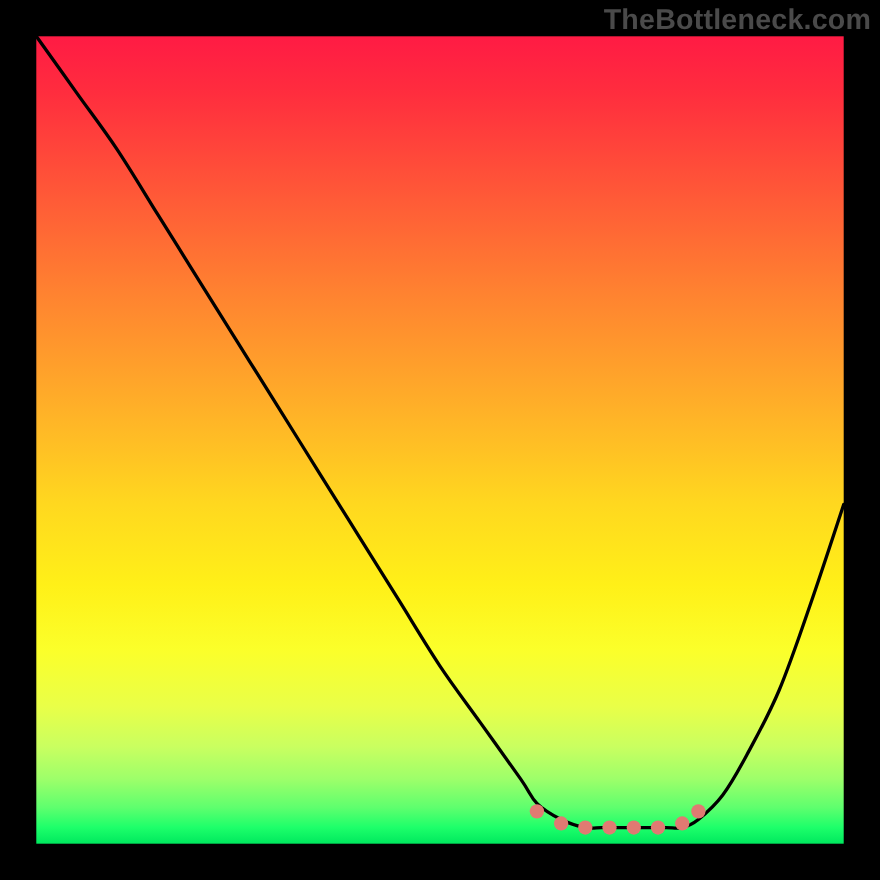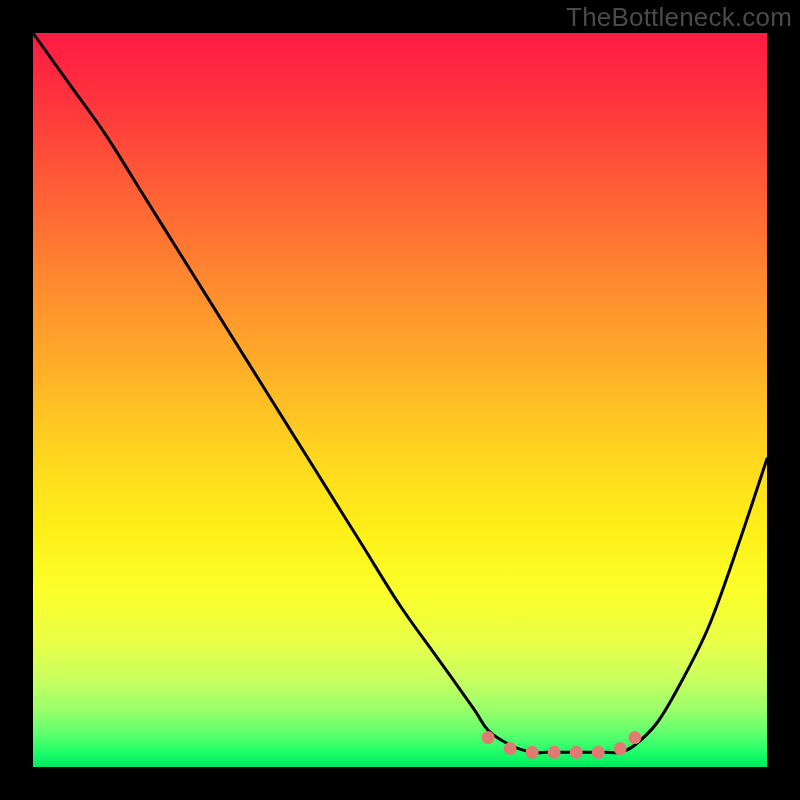--- a/index.html
+++ b/index.html
@@ -16,21 +16,21 @@
     width: 800px;
     height: 800px;
     background: #000000;
   }
   .watermark {
     position: absolute;
     top: 2px;
     right: 8px;
     color: #4a4a4a;
     font-size: 26px;
-    font-weight: 400;
+    font-weight: 700;
     letter-spacing: 0.2px;
     z-index: 30;
   }
   .plot-area {
     position: absolute;
     left: 33px;
     top: 33px;
     width: 734px;
     height: 734px;
     

